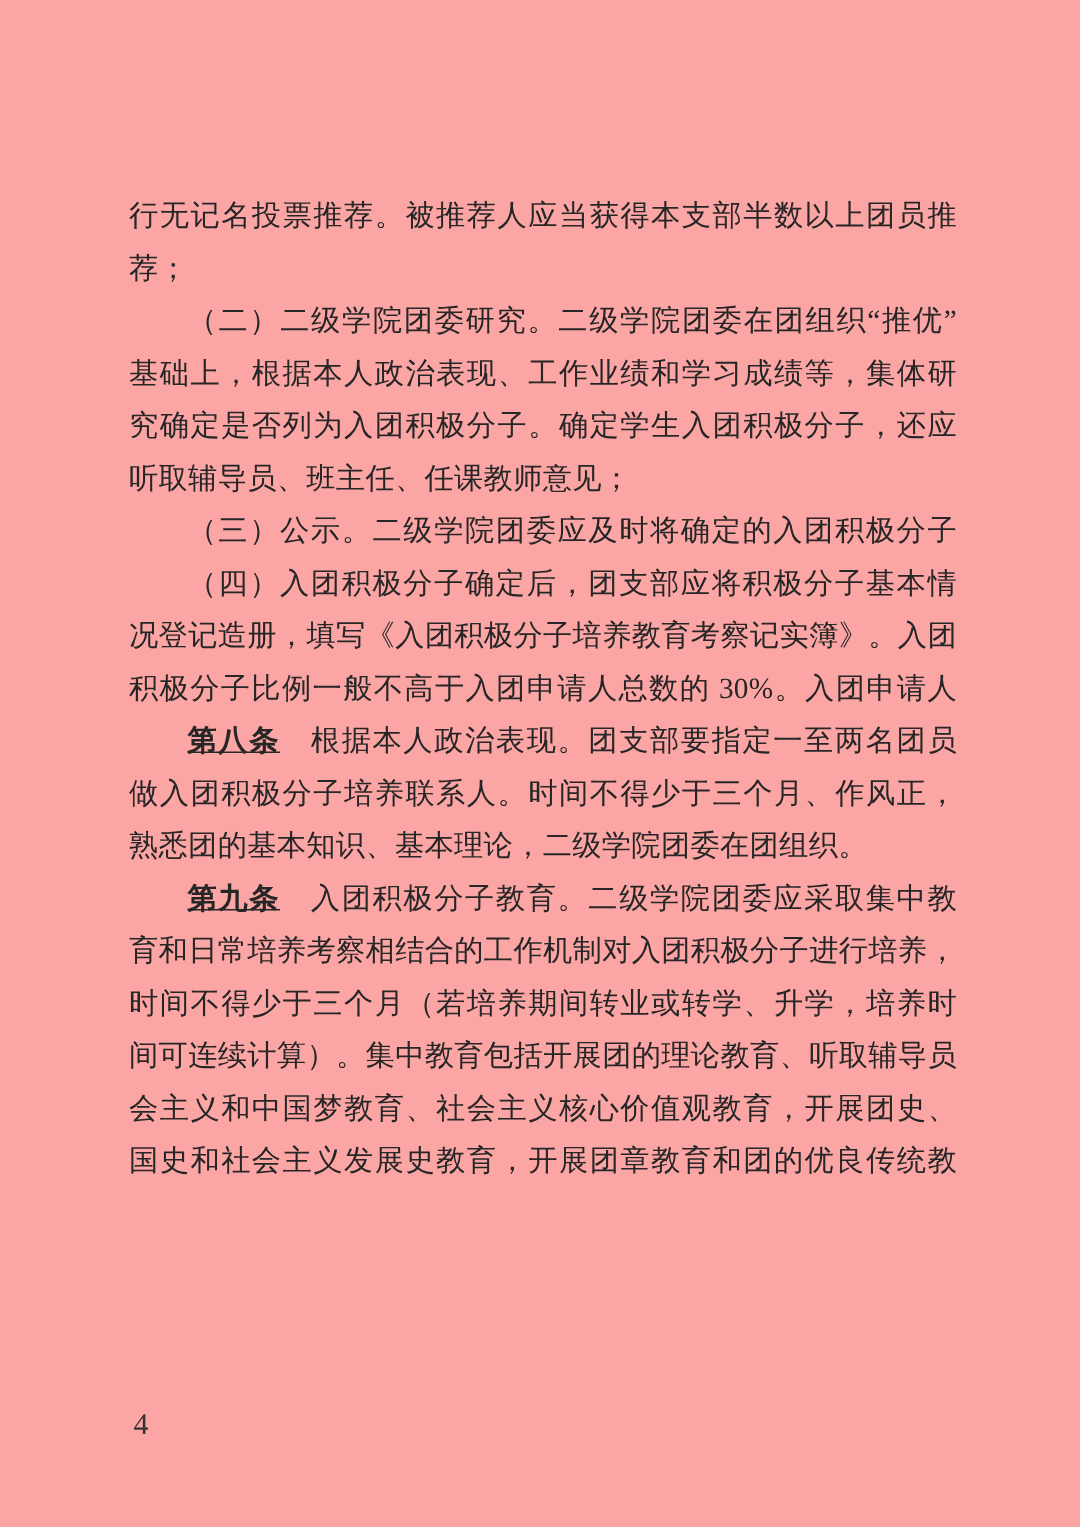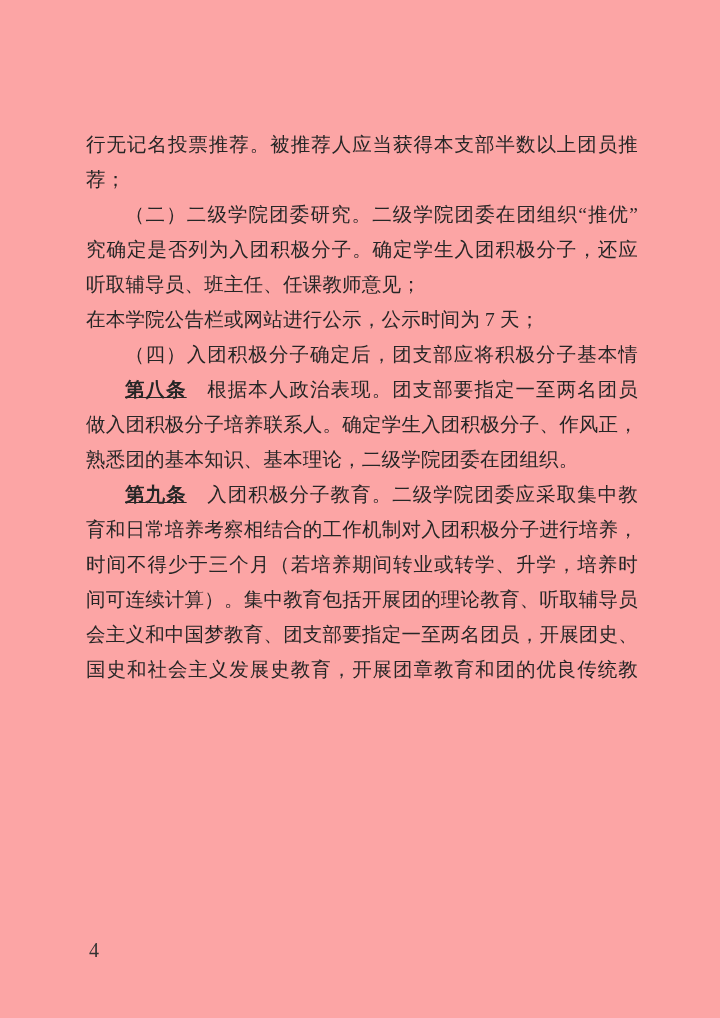--- a/index.html
+++ b/index.html
@@ -54,28 +54,31 @@
   }
 </style>
 </head>
 <body>
 
 <div class="page">
   <div class="text-block">
       <div class="line justify">行无记名投票推荐。被推荐人应当获得本支部半数以上团员推</div>
       <div class="line">荐；</div>
       <div class="line indent justify">（二）二级学院团委研究。二级学院团委在团组织“推优”</div>
+      <div class="line justify">基础上，根据本人政治表现、工作业绩和学习成绩等，集体研</div>
       <div class="line justify">究确定是否列为入团积极分子。确定学生入团积极分子，还应</div>
       <div class="line">听取辅导员、班主任、任课教师意见；</div>
-      <div class="line">在本学院公告栏或网站进行公示，公示时间为 7 天；</div>
+      <div class="line indent justify">（三）公示。二级学院团委应及时将确定的入团积极分子</div>
       <div class="line indent justify">（四）入团积极分子确定后，团支部应将积极分子基本情</div>
+      <div class="line justify">况登记造册，填写《入团积极分子培养教育考察记实簿》。入团</div>
+      <div class="line justify">积极分子比例一般不高于入团申请人总数的 30%。入团申请人</div>
       <div class="line indent justify"><span class="bold">第八条</span><span>　根据本人政治表现。团支部要指定一至两名团员</span></div>
-      <div class="line justify">做入团积极分子培养联系人。确定学生入团积极分子、作风正，</div>
+      <div class="line justify">做入团积极分子培养联系人。时间不得少于三个月、作风正，</div>
       <div class="line">熟悉团的基本知识、基本理论，二级学院团委在团组织。</div>
       <div class="line indent justify"><span class="bold">第九条</span><span>　入团积极分子教育。二级学院团委应采取集中教</span></div>
       <div class="line justify">育和日常培养考察相结合的工作机制对入团积极分子进行培养，</div>
       <div class="line justify">时间不得少于三个月（若培养期间转业或转学、升学，培养时</div>
       <div class="line justify">间可连续计算）。集中教育包括开展团的理论教育、听取辅导员</div>
-      <div class="line justify">会主义和中国梦教育、团支部要指定一至两名团员，开展团史、</div>
+      <div class="line justify">会主义和中国梦教育、社会主义核心价值观教育，开展团史、</div>
       <div class="line justify">国史和社会主义发展史教育，开展团章教育和团的优良传统教</div>
     </div>
   <div class="page-number">4</div>
 </div>
 
 </body></html>

